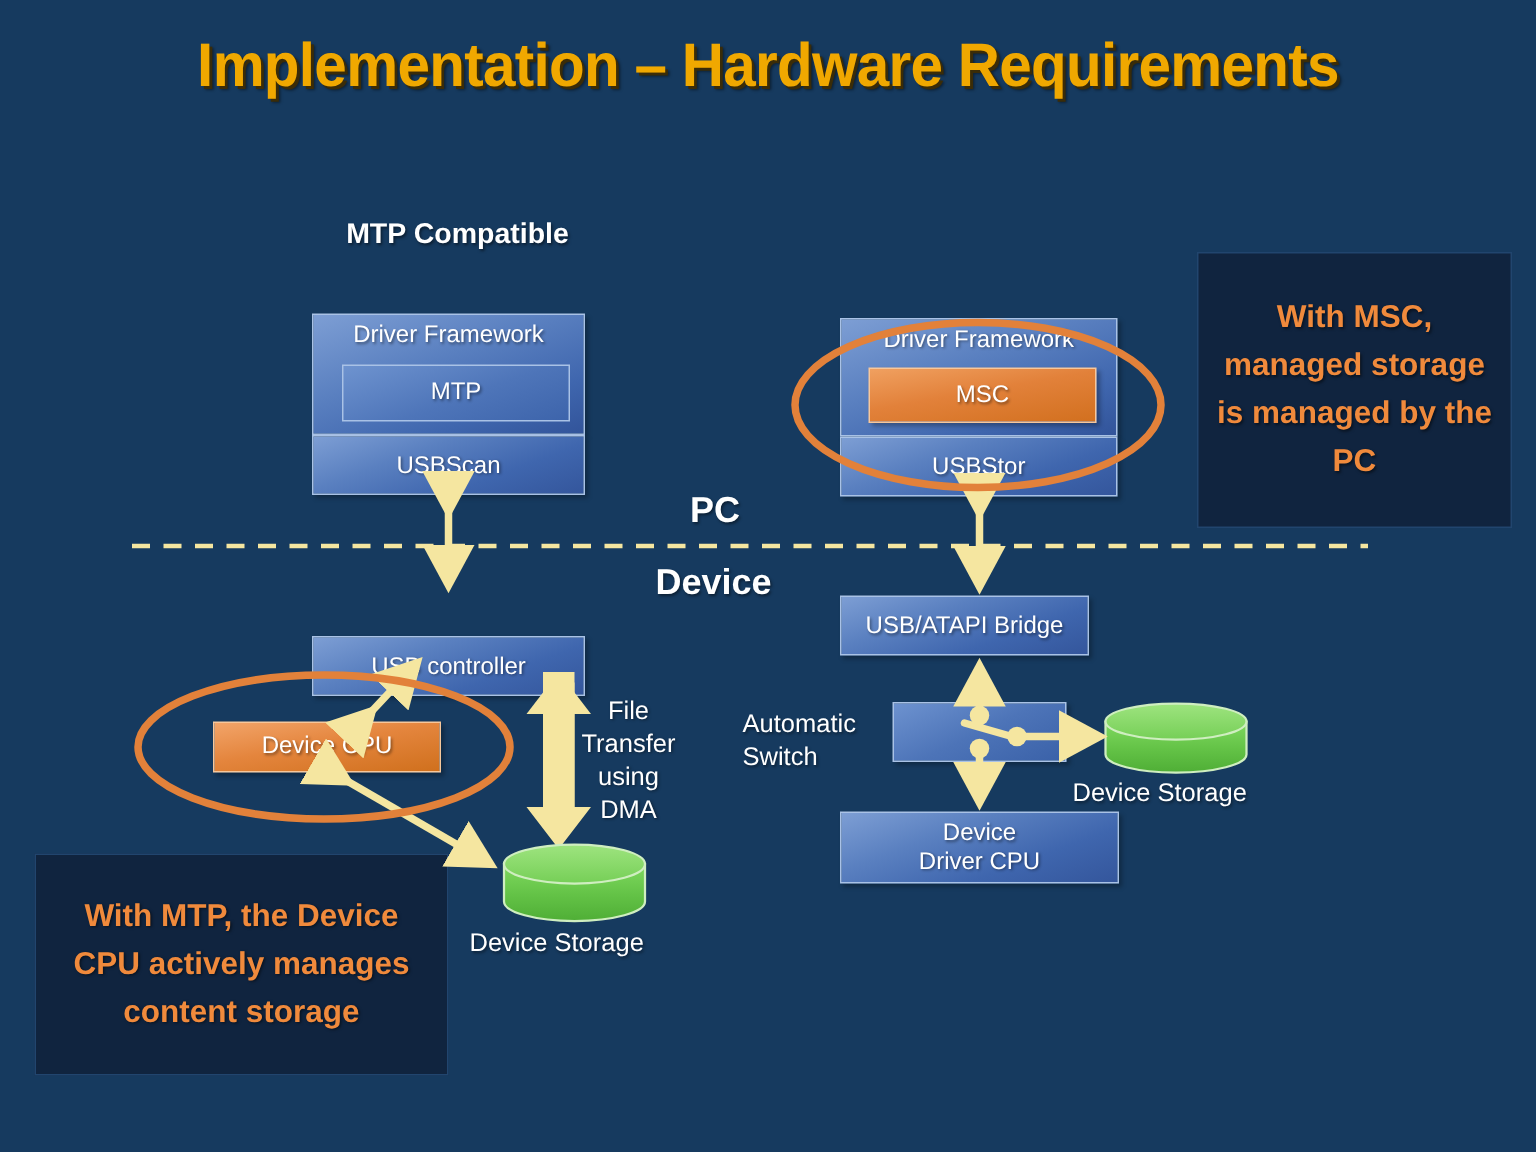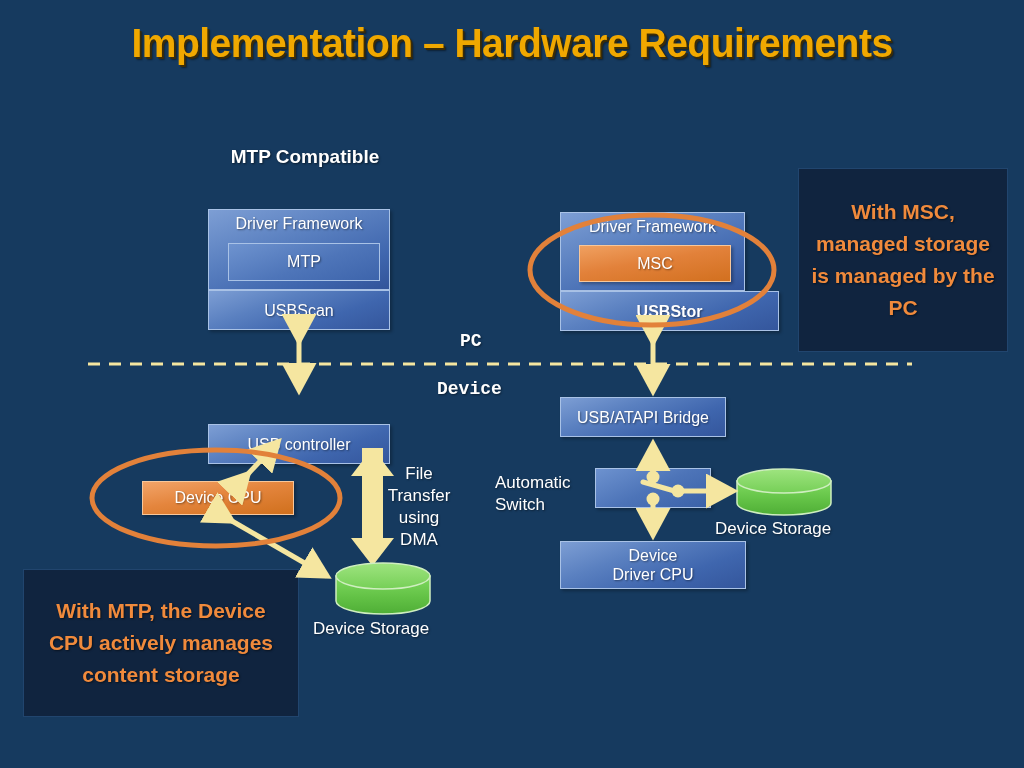--- a/index.html
+++ b/index.html
@@ -141,21 +141,21 @@
   }
 
   
   .label {
     position: absolute;
     color: #ffffff;
     font-size: 17px;
     line-height: 22px;
     text-shadow: 1px 1px 2px rgba(0,0,0,0.45);
   }
-  .label.bold { font-weight: bold; font-size: 18px; font-family: Liberation Mono, monospace; }
+  .label.bold { font-weight: bold; font-size: 24px; }
   .label.center { text-align: center; }
 
   
   #overlay {
     position: absolute;
     left: 0; top: 0;
     width: 1024px; height: 768px;
     pointer-events: none;
   }
 </style>
@@ -180,21 +180,21 @@
   <div class="bluebox" style="left:208px; top:290px; width:182px; height:40px;">
     <span>USBScan</span>
   </div>
 
   <div class="framework" style="left:560px; top:212px; width:185px; height:79px;">
     <div class="framework-label">Driver Framework</div>
     <div class="inner-box orange" style="left:18px; top:32px; width:152px; height:37px;">
       <span>MSC</span>
     </div>
   </div>
-  <div class="bluebox" style="left:560px; top:291px; width:219px; height:40px;font-weight:bold;">
+  <div class="bluebox" style="left:560px; top:291px; width:185px; height:40px;">
     <span>USBStor</span>
   </div>
 
   <div class="label bold" style="left:460px; top:330px;">PC</div>
   <div class="label bold" style="left:437px; top:378px;">Device</div>
 
   <div class="bluebox" style="left:208px; top:396px; width:182px; height:40px;margin-top:28px;">
     <span>USB controller</span>
   </div>
 

